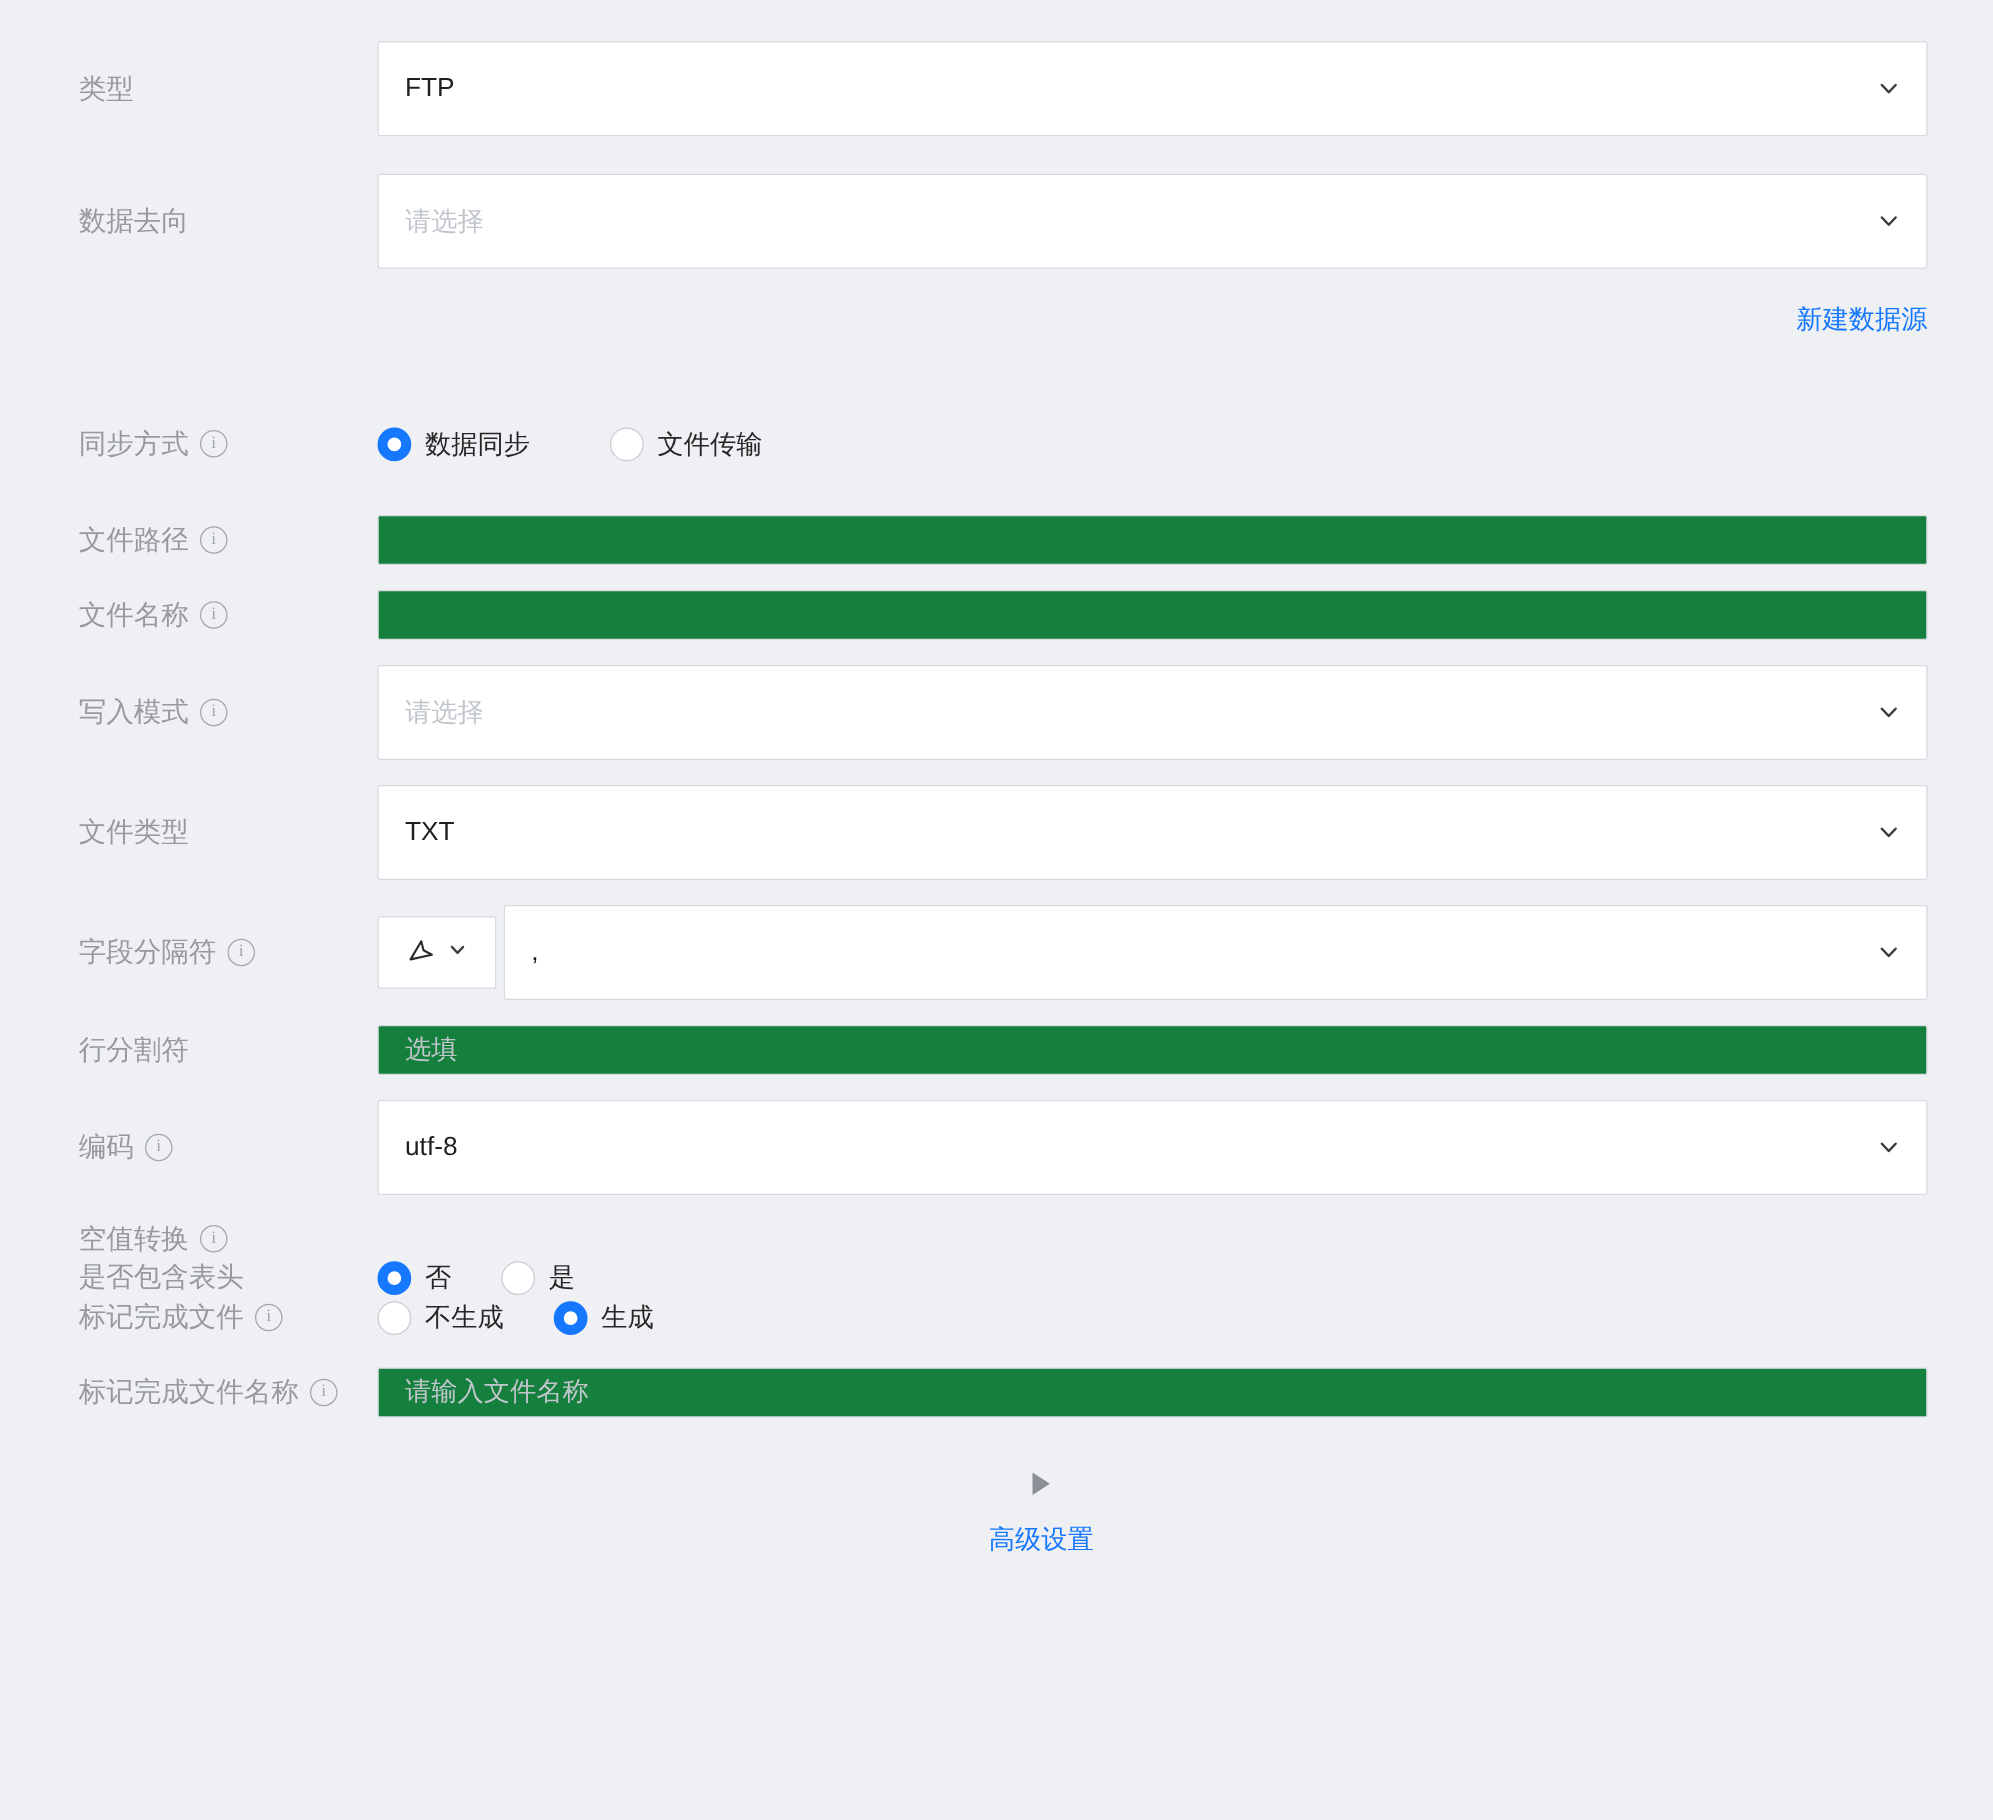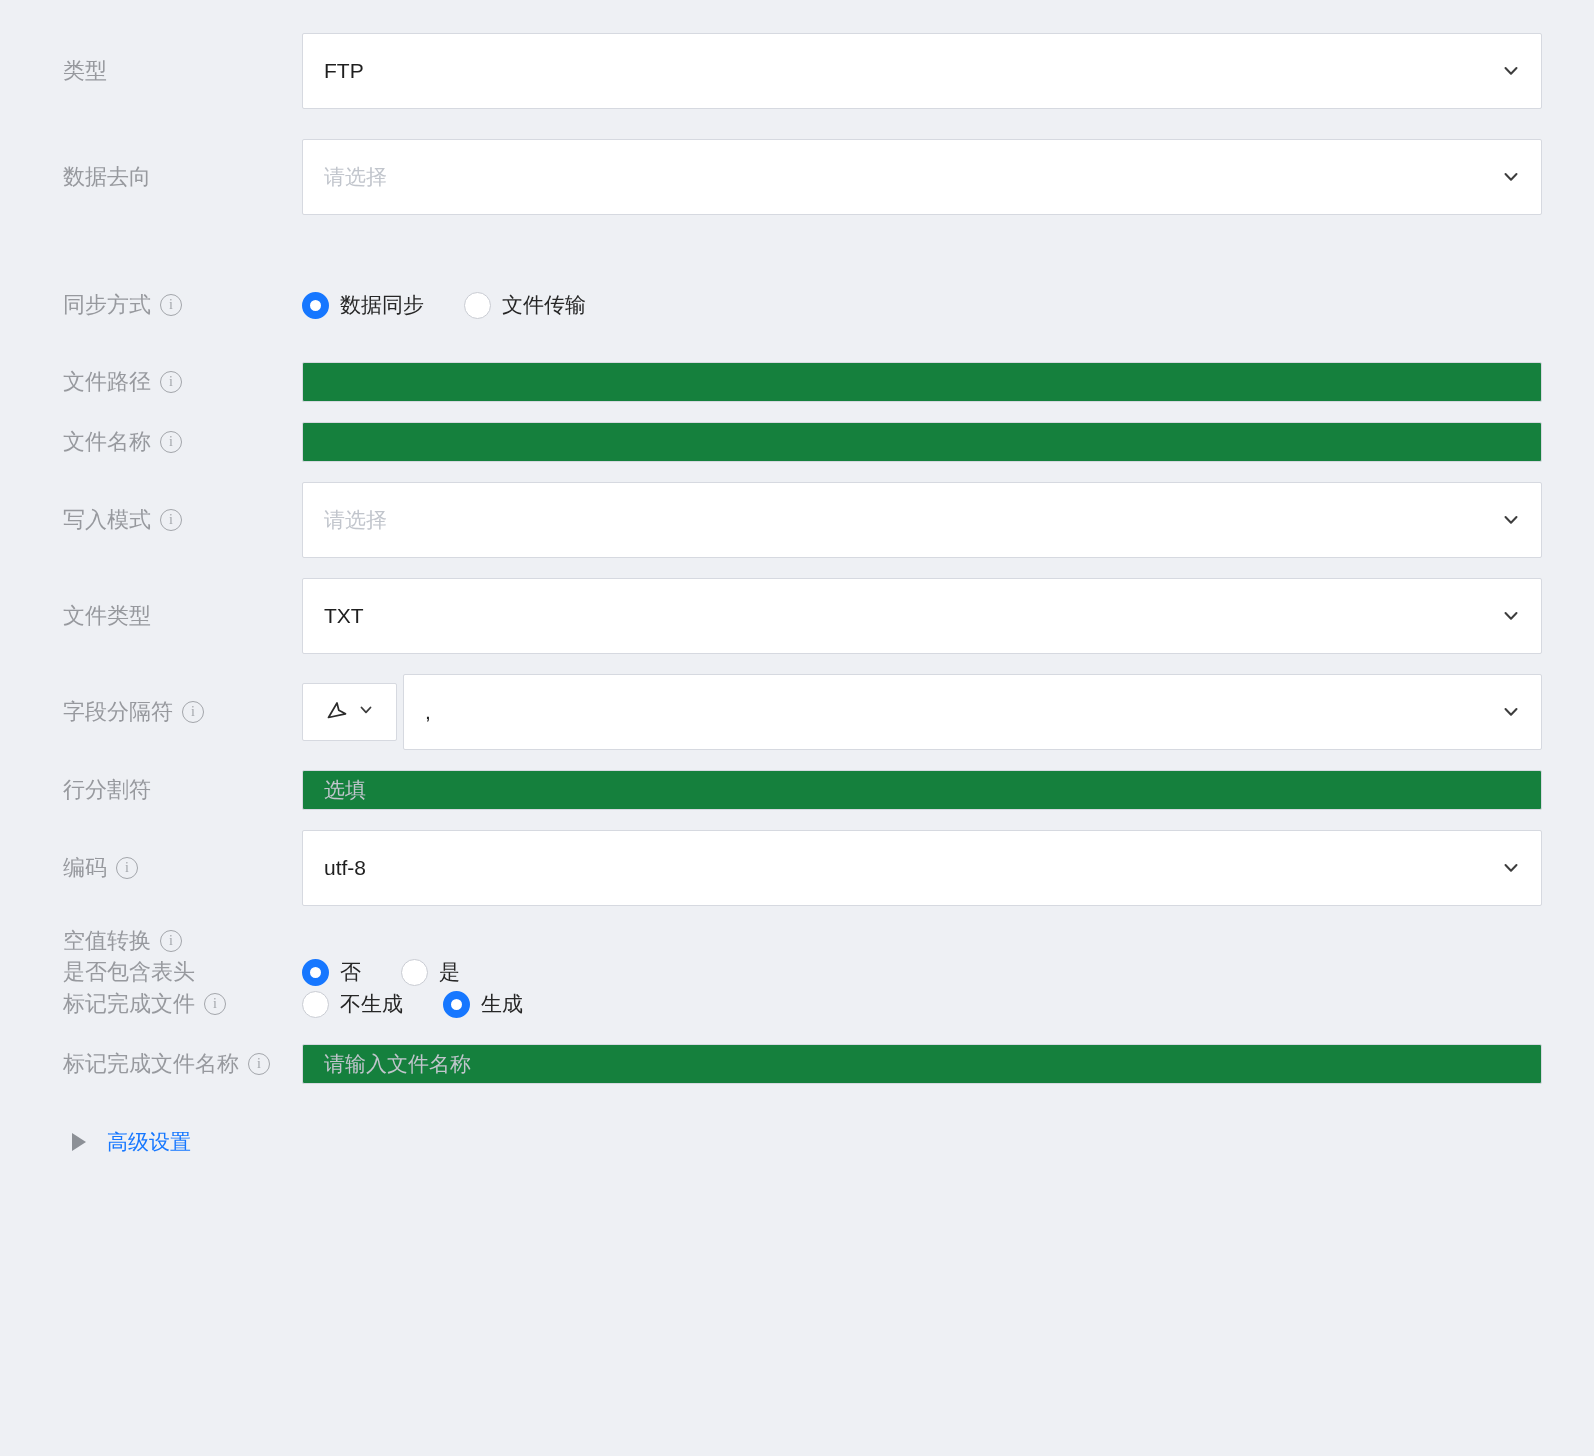--- a/index.html
+++ b/index.html
@@ -25,38 +25,38 @@
   input.text-input { height:40px; width:100%; background:#15803d; border:1px solid #d6d9e0; border-radius:2px;
     font-size:21px; color:#1f1f1f; padding:0 21px; outline:none;
     font-family:"Liberation Sans","DejaVu Sans",sans-serif; }
   input.text-input::placeholder { color:#c1c5cc; opacity:1; }
 
   .link-row { justify-content:flex-end; }
   .link { font-size:21px; color:#1677ff; cursor:pointer; text-decoration:none; }
 
   .radio-row { height:32px; }
   .radio-row .label-col { height:32px; }
-  .radio-group { display:flex; align-items:center; gap:40px; }
+  .radio-group { display:flex; align-items:center; gap:64px; }
   .radio-option { display:flex; align-items:center; gap:11px; cursor:pointer; }
   .radio-circle { width:27px; height:27px; border-radius:50%; background:#fff; border:1.5px solid #c9ccd3; }
   .radio-option.checked .radio-circle { border:8px solid #1677ff; }
   .radio-label { font-size:21px; color:#262626; }
 
   .warning { font-size:21px; color:#f79d33; padding-left:302px; padding-right:52px; line-height:26px; }
 
   .sep-box { width:95px; flex:0 0 95px; height:58px; background:#fff; border:1px solid #d6d9e0; border-radius:2px;
     display:flex; align-items:center; justify-content:center; gap:9px; cursor:pointer; }
   .sep-main { margin-left:6px; }
 
   .advanced { display:flex; align-items:center; gap:21px; padding-left:72px; cursor:pointer; }
   .triangle-right { width:0; height:0; border-left:14px solid #8c9096; border-top:9px solid transparent; border-bottom:9px solid transparent; }
   .advanced-label { font-size:21px; color:#1677ff; }
 
   .mt30{margin-top:30px;} .mt26{margin-top:26px;} .mt74{margin-top:74px;} .mt22{margin-top:22px;}
-  .mt41{margin-top:41px;} .mt34{margin-top:20px;} .mt46{} .mt24{margin-top:24px;} .mt44{margin-top:44px;}
+  .mt41{margin-top:41px;} .mt34{margin-top:20px;} .mt46{} .mt24{margin-top:24px;} .mt44{margin-top:44px;flex-direction:column;}
   .h24{height:24px;}
 </style>
 </head>
 <body>
 
 <div class="page">
 
   <div class="row">
     <div class="label-col">
       <span class="label">类型</span>
@@ -82,20 +82,23 @@
         <span class="placeholder">请选择</span>
         <span class="chevron">
           <svg width="20" height="20" viewBox="0 0 20 20">
               <polyline points="4.5,7 10,12.8 15.5,7" fill="none" stroke="#3d3d3d" stroke-width="2" stroke-linecap="round" stroke-linejoin="round"></polyline>
             </svg>
         </span>
       </div>
     </div>
   </div>
 
+  <div class="row mt26 h24 link-row">
+    <a class="link">新建数据源</a>
+  </div>
 
   <div class="row mt74 radio-row">
     <div class="label-col">
       <span class="label">同步方式</span>
       <span class="info-icon">i</span>
     </div>
     <div class="field-col">
       <div class="radio-group">
         <span class="radio-option checked">
           <span class="radio-circle"></span>

